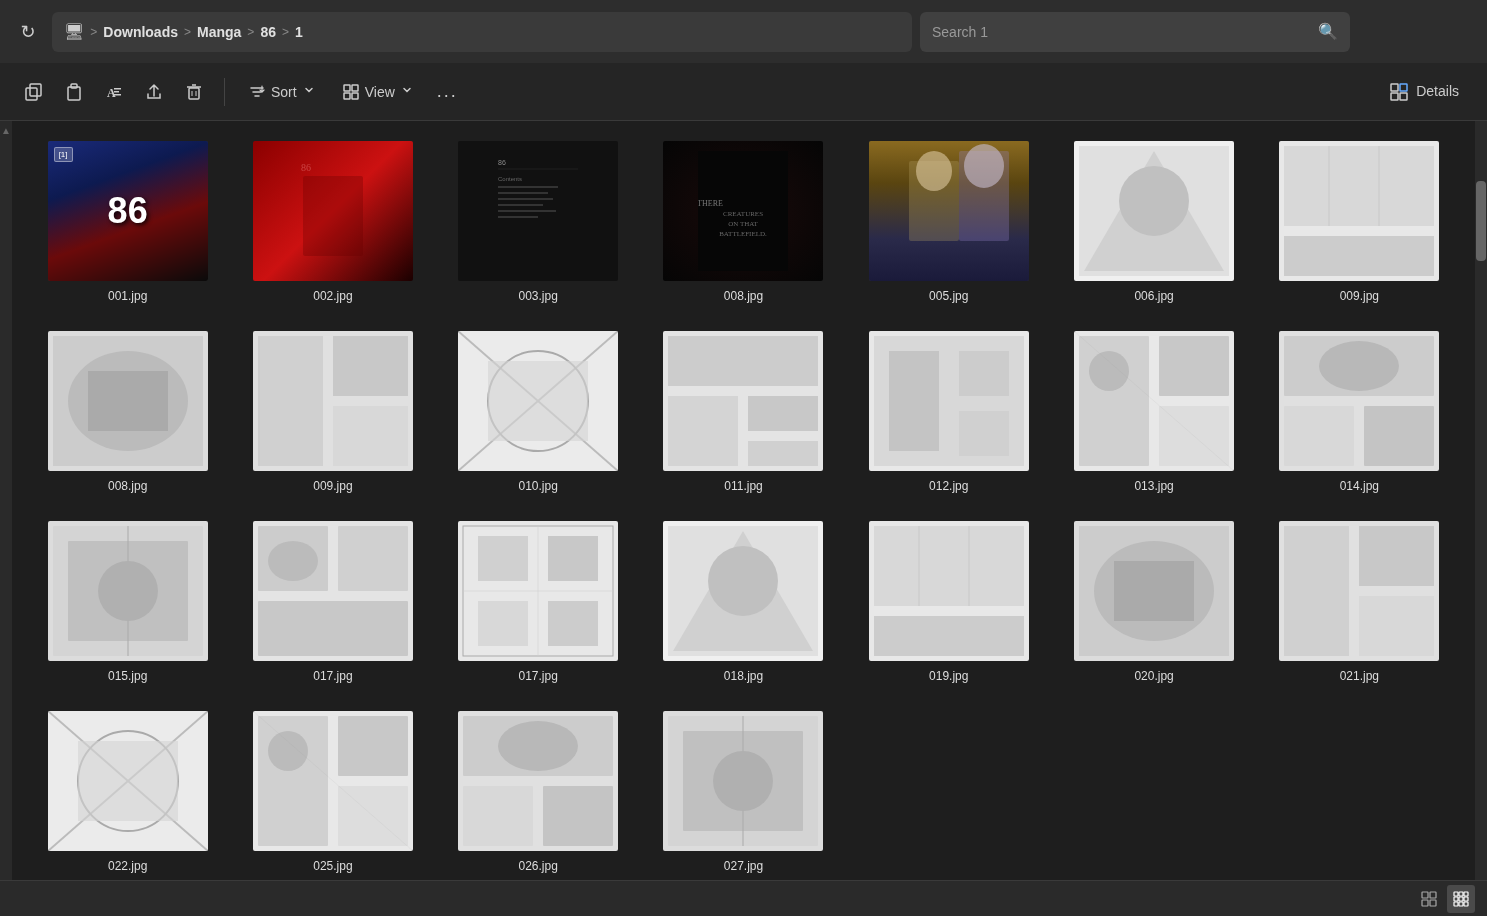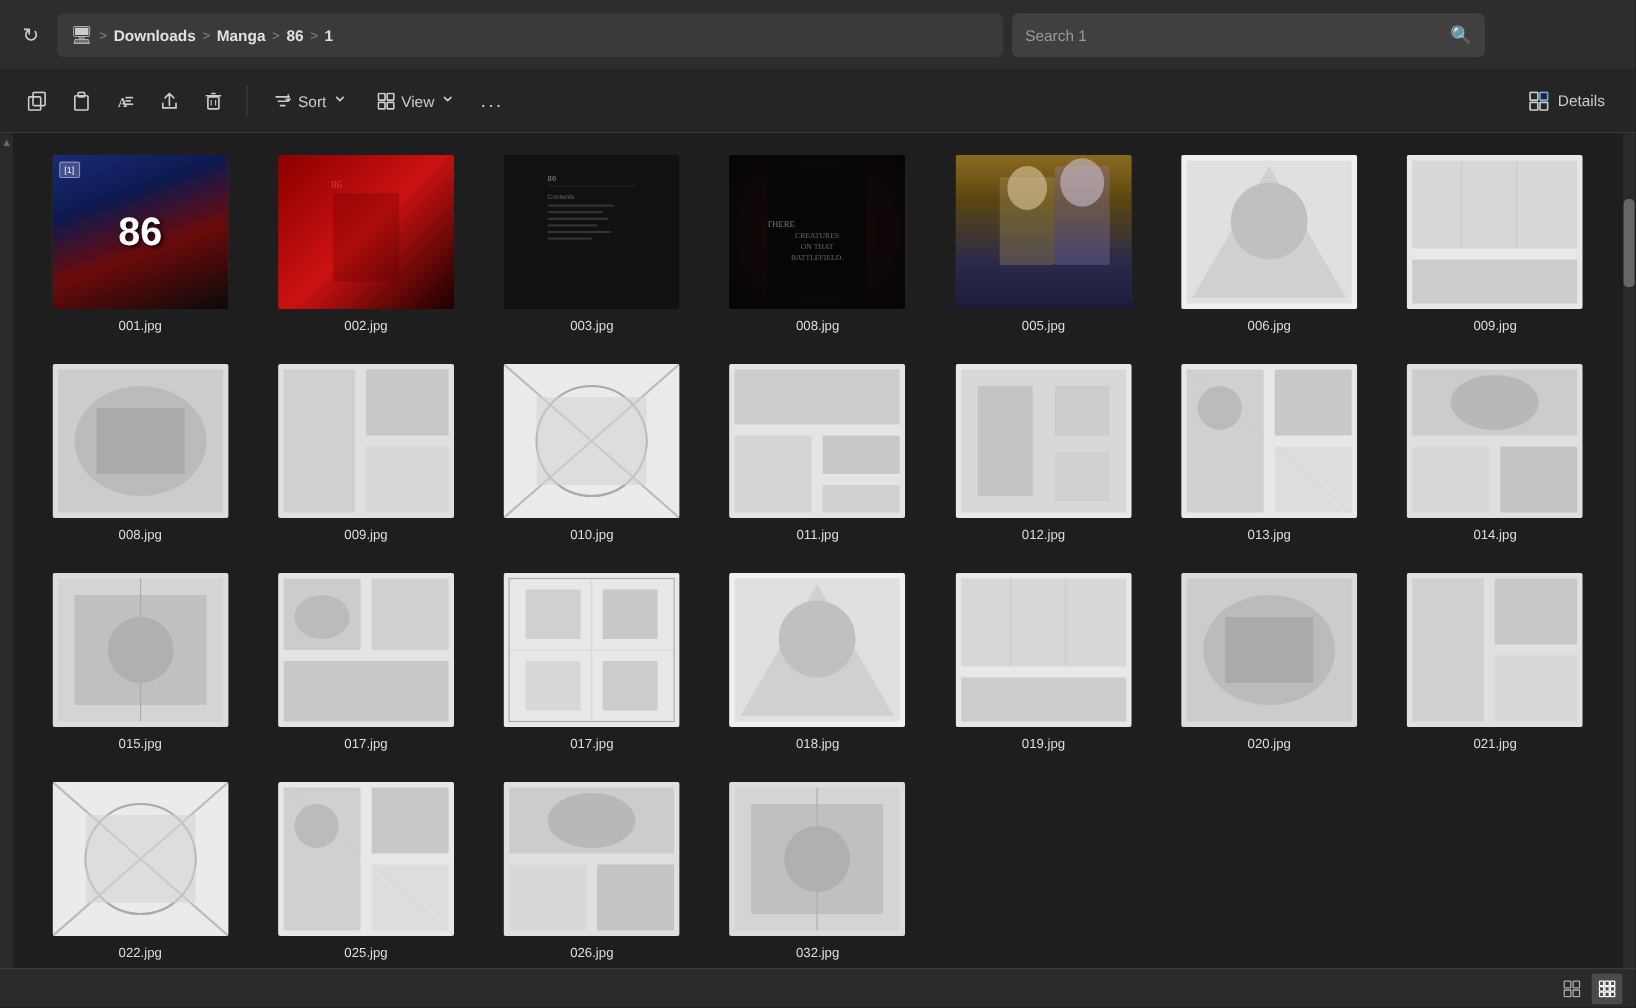--- a/index.html
+++ b/index.html
@@ -678,21 +678,21 @@
         </div>
         <div class="file-item">
           <div class="file-thumb">
             <svg width="160" height="140" viewBox="0 0 160 140" style="background:#dcdcdc">
               <rect x="5" y="5" width="150" height="130" fill="#d4d4d4" rx="1"></rect>
               <rect x="20" y="20" width="120" height="100" fill="#c0c0c0" rx="1"></rect>
               <line x1="80" y1="5" x2="80" y2="135" stroke="#aaa" stroke-width="1"></line>
               <circle cx="80" cy="70" r="30" fill="#b0b0b0"></circle>
             </svg>
           </div>
-          <span class="file-name">032.jpg</span>
+          <span class="file-name">027.jpg</span>
         </div>
       </div>
   </div>
 
   <div class="right-scrollbar">
     <div class="scroll-thumb"></div>
   </div>
 </div>
 
 <div class="status-bar">

